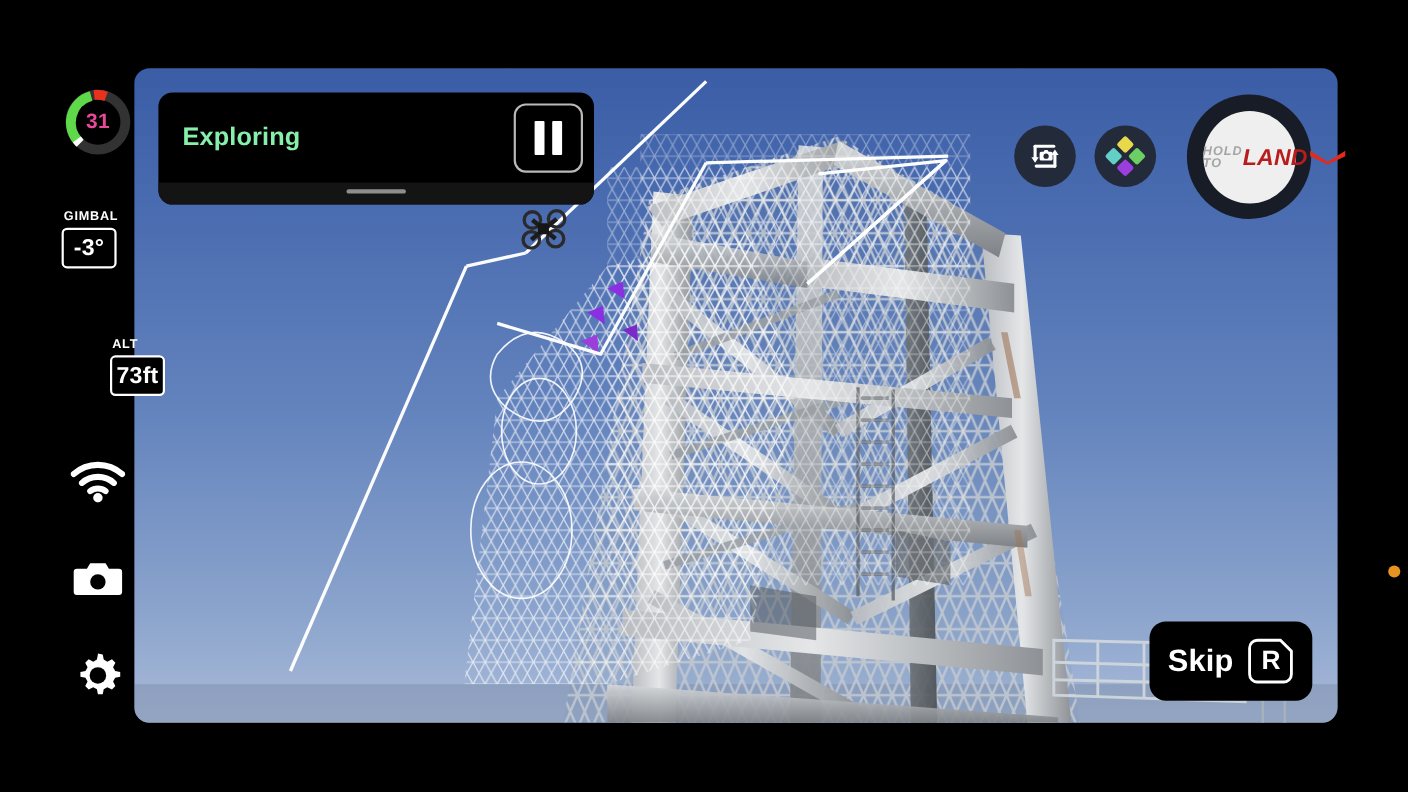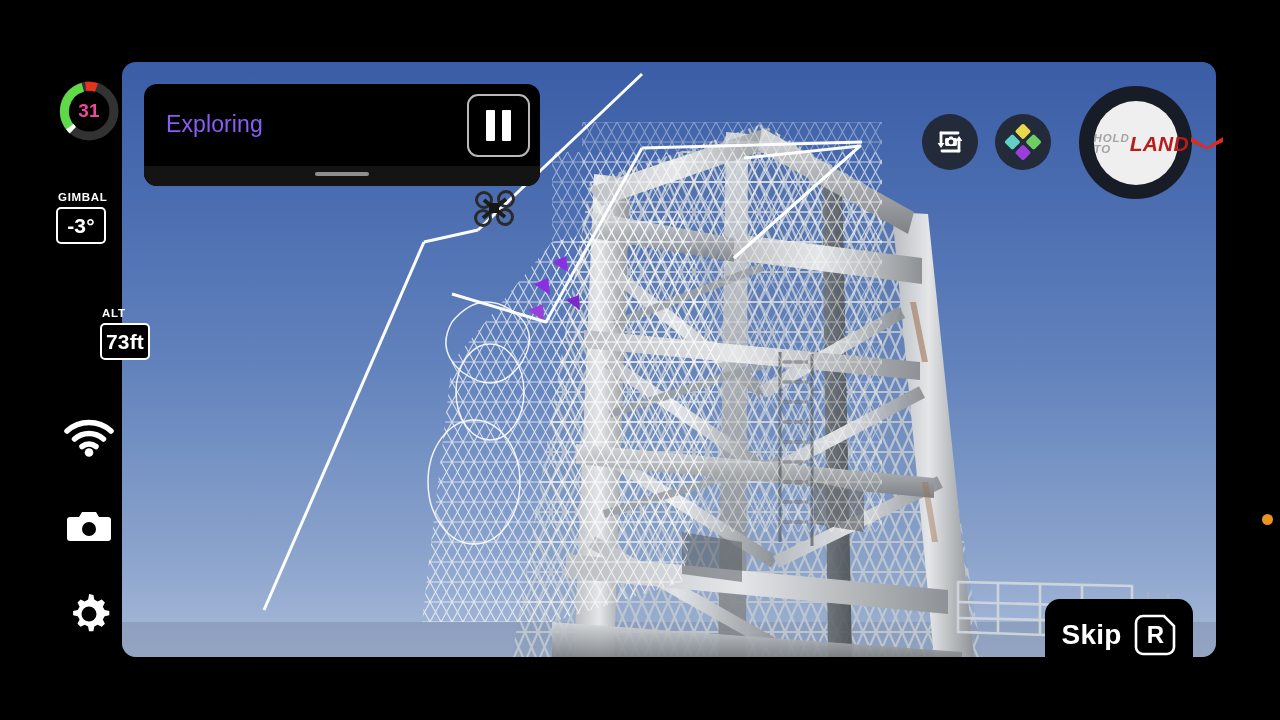--- a/index.html
+++ b/index.html
@@ -66,21 +66,21 @@
     position:absolute; left:144px; top:84px;
     width:396px; height:102px;
     background:#000; border-radius:13px;
     overflow:hidden;
   }
   #status-card .sc-body {
     position:absolute; left:0; top:0; right:0; height:82px;
     display:flex; align-items:center;
   }
   .sc-text { padding-left:22px; flex:1; }
-  .sc-title { color:#8b5cf6; font-size:23px; font-weight:normal; line-height:1.12; letter-spacing:.1px; }
+  .sc-title { color:#86efac; font-size:23px; font-weight:bold; line-height:1.12; letter-spacing:.1px; }
   .sc-sub   { color:#e9e9e9; font-size:17px; line-height:1.25; margin-top:3px; letter-spacing:.1px; }
   #pause-button {
     width:63px; height:63px; margin-right:10px;
     border:2px solid #b9b9b9; border-radius:11px; background:#000;
     display:flex; align-items:center; justify-content:center; gap:7px;
   }
   #pause-button i { display:block; width:9px; height:31px; background:#fff; border-radius:1px; }
   .sc-handle {
     position:absolute; left:50%; transform:translateX(-50%);
     bottom:10px; width:54px; height:4px; border-radius:3px; background:#8e8e8e;
@@ -111,21 +111,21 @@
   }
   .hl-top  { color:#a5a5a5; font-size:11.5px; font-weight:bold; letter-spacing:.9px; line-height:1; }
   .hl-main { color:#b91c1c; font-size:21px; font-weight:bold; letter-spacing:.2px; line-height:1.05; margin-top:1px; }
   .hl-chev { margin-top:2px; }
 
   
   #skip-button {
     position:absolute; left:1045px; top:565px;
     width:148px; height:72px;
     background:#000; border-radius:15px;
-    display:flex; align-items:center; justify-content:center; gap:13px;margin-top:34px;
+    display:flex; align-items:center; justify-content:center; gap:13px;
   }
   .skip-label { color:#fff; font-size:28px; font-weight:bold; letter-spacing:.2px; }
   .skip-key {
     width:42px; height:42px;
     display:flex; align-items:center; justify-content:center;
     position:relative; color:#fff; font-size:24px; font-weight:bold;
   }
   .skip-key svg { position:absolute; left:0; top:0; }
   .skip-key span { position:relative; z-index:2; }
 

